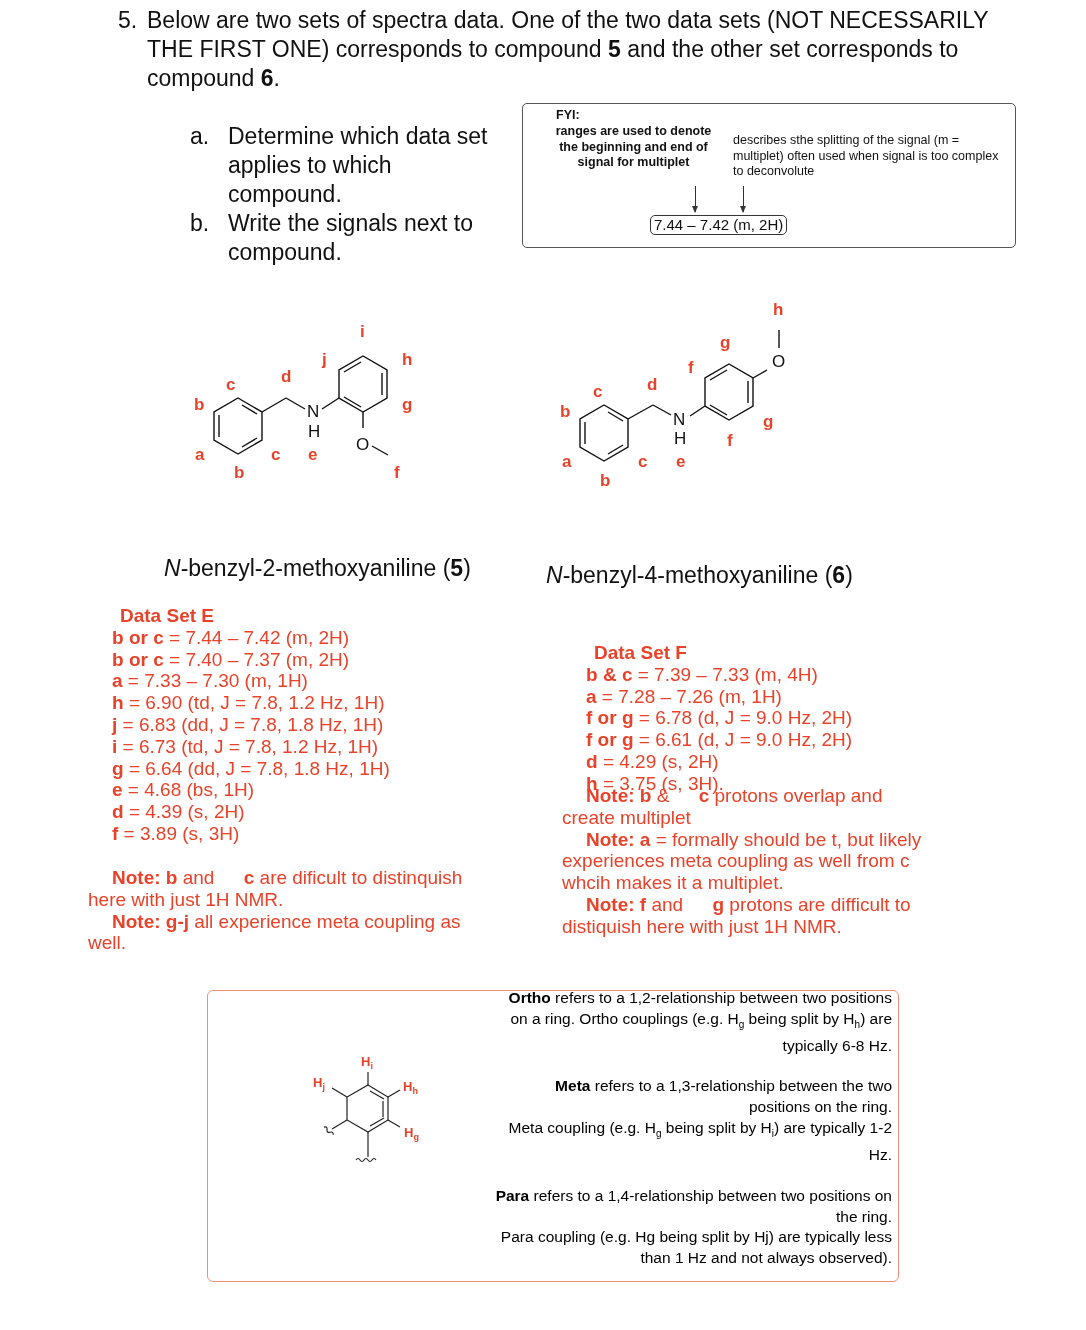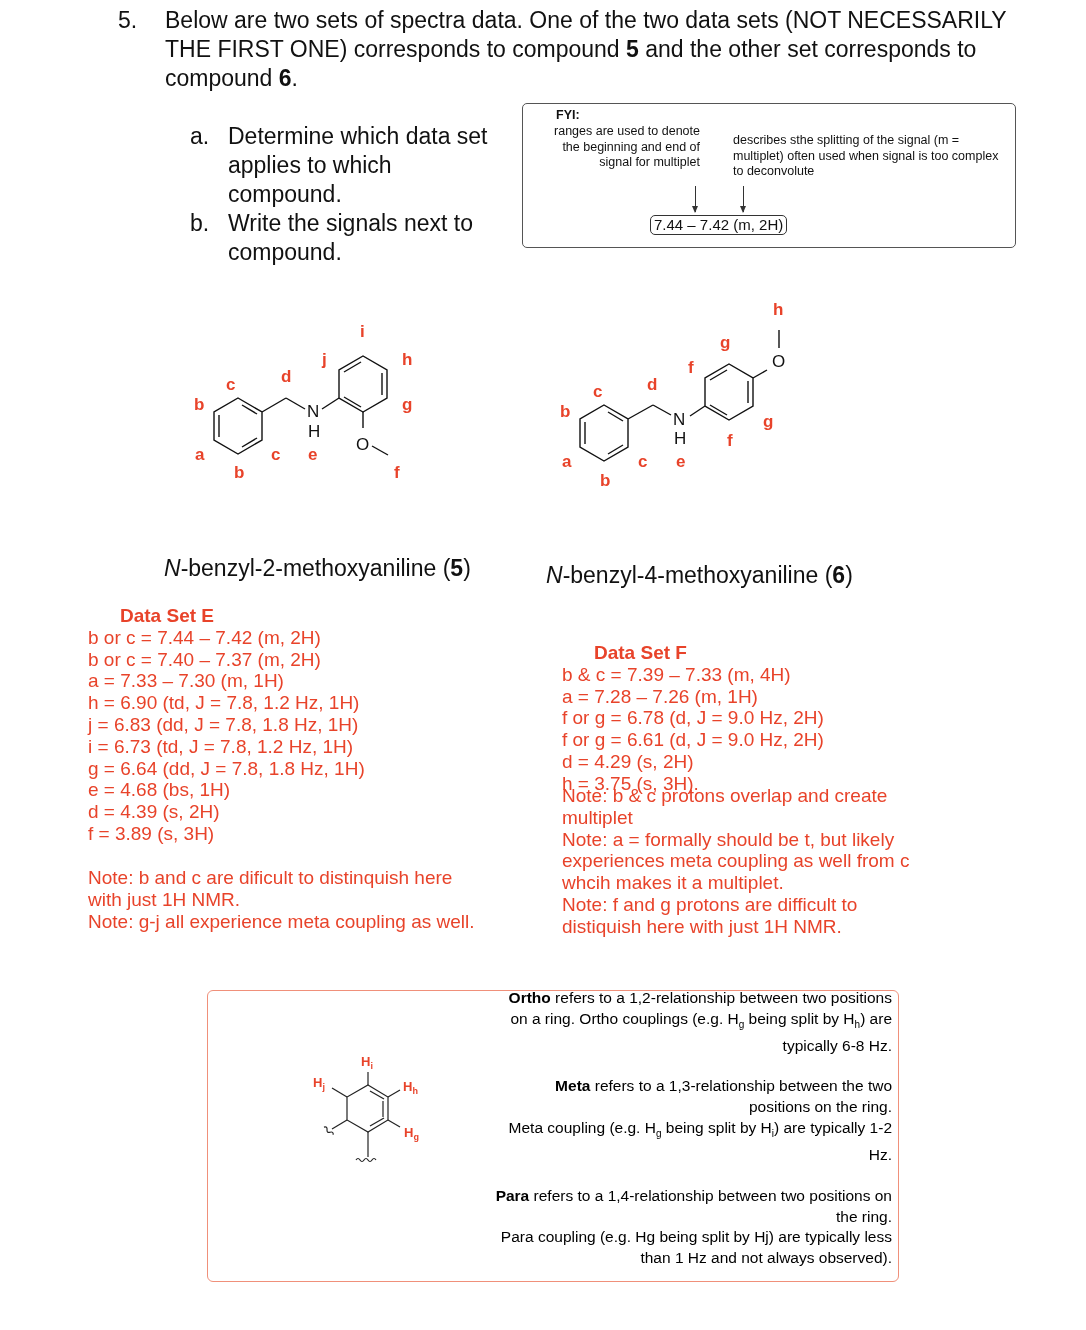--- a/index.html
+++ b/index.html
@@ -1,37 +1,37 @@
 <!DOCTYPE html>
 <html><head>
 <meta charset="utf-8">
 <style>
   html, body { margin: 0; padding: 0; background: #ffffff; }
   body { width: 1086px; height: 1330px; position: relative; overflow: hidden;
          font-family: "Liberation Sans", sans-serif; color: #111; }
   .abs { position: absolute; }
   .q-title { left: 118px; top: 6px; font-size: 23px; line-height: 29px; width: 920px; }
   .q-title .num { position: absolute; left: 0; top: 0; }
-  .q-title .txt { margin-left: 47px; display: block; }
+  .q-title .txt { margin-left: 29px; display: block; }
   .sub { left: 190px; top: 122px; font-size: 23px; line-height: 29px; width: 320px; }
   .sub .item { position: relative; padding-left: 38px; }
   .sub .item .lbl { position: absolute; left: 0; top: 0; }
 
   .fyi { left: 522px; top: 103px; width: 492px; height: 143px; border: 1.3px solid #555; border-radius: 5px; font-size: 12.5px; line-height: 15.5px; }
   .fyi .head { position: absolute; left: 9px; top: 4px; font-weight: bold; padding-left: 24px; }
-  .fyi .left { position: absolute; left: 12px; top: 20px; width: 165px; text-align: right; }
+  .fyi .left { position: absolute; left: 28px; top: 20px; width: 165px; text-align: center; font-weight: bold; }
   .fyi .right { position: absolute; left: 210px; top: 29px; width: 270px; }
   .fyi .arrow { position: absolute; width: 1px; background: #333; }
   .fyi .arrow::after { content: ""; position: absolute; left: -3px; bottom: -1px; border-left: 3.5px solid transparent; border-right: 3.5px solid transparent; border-top: 7px solid #333; }
   .fyi .sample { position: absolute; left: 127px; top: 111px; border: 1.3px solid #333; border-radius: 5px; padding: 1px 3px; font-size: 15px; }
   .mol-name { font-size: 23px; }
   .mol-name i { font-style: italic; }
 
   .dataset { font-size: 19px; line-height: 21.8px; color: #e8432a; }
-  .dataset b { font-weight: normal; }
+  .dataset b { font-weight: bold; margin-left: 24px; }
   .dataset .ttl { font-weight: bold; margin-left: 32px; }
   .dataset .row { white-space: nowrap; }
 
   .info-box { left: 207px; top: 990px; width: 690px; height: 290px; border: 1.5px solid #f0907a; border-radius: 6px; }
   .info-text { left: 492px; top: 988px; width: 400px; font-size: 15.5px; line-height: 20.8px; color: #000000; text-align: right; }
   .info-text p { margin: 0 0 20px 0; }
   .info-text sub { font-size: 10px; }
 </style>
 </head>
 <body>

